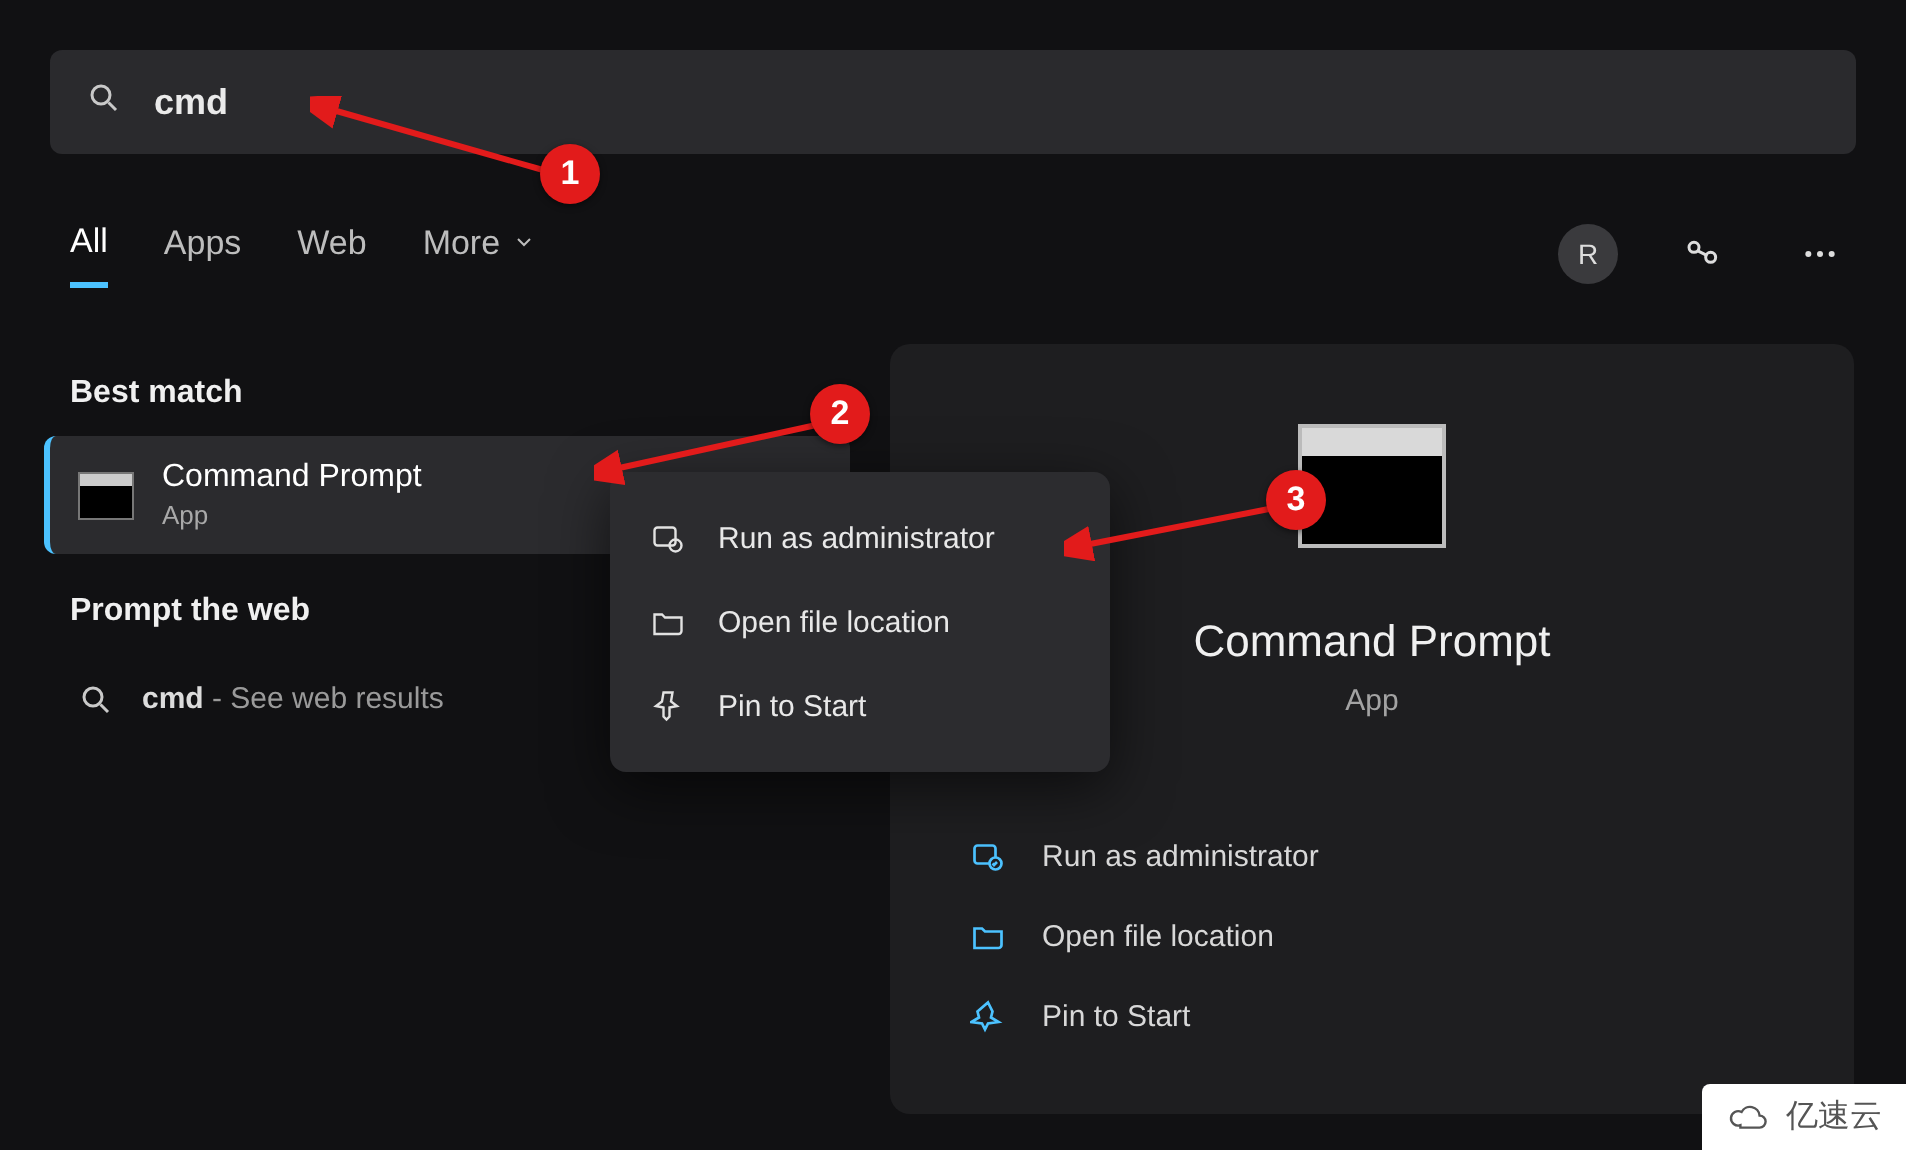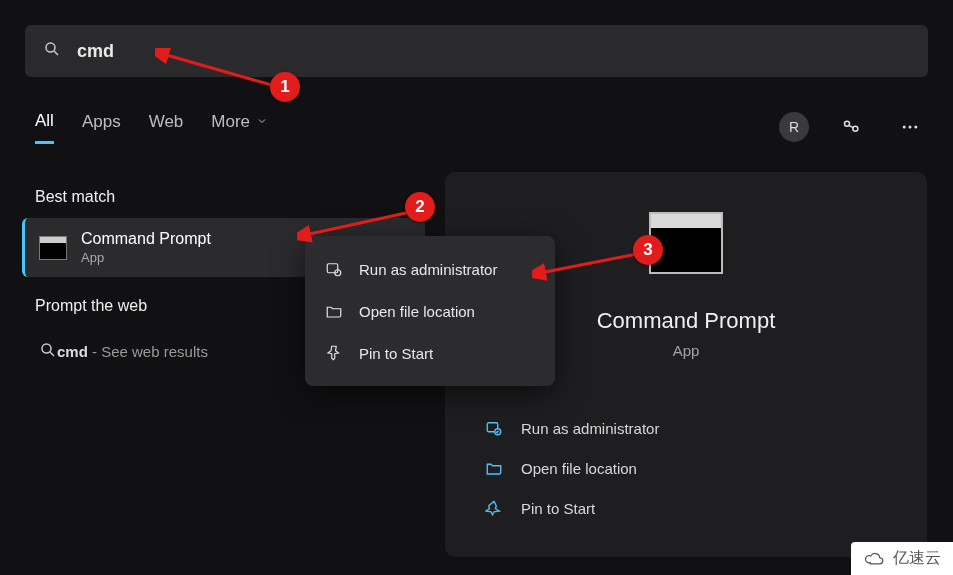--- a/index.html
+++ b/index.html
@@ -51,21 +51,21 @@
   .icon-btn {
     width: 30px; height: 30px; border-radius: 6px;
     display: flex; align-items: center; justify-content: center;
     color: #ddd; cursor: pointer;
   }
 
   
   .left-col {
     position: absolute; left: 25px; top: 168px; width: 400px;
   }
-  .section-title { font-size: 16px; font-weight: 400; color: #f0f0f0; padding: 20px 10px 12px; }
+  .section-title { font-size: 16px; font-weight: 700; color: #f0f0f0; padding: 20px 10px 12px; }
   .result-item {
     display: flex; align-items: center; gap: 14px;
     padding: 12px 14px; border-radius: 6px;
     background: #2b2b2e;
     border-left: 3px solid #4cc2ff;
     margin-left: -3px;
   }
   .result-item .app-icon {
     width: 28px; height: 24px;
     background: linear-gradient(#000, #000);
@@ -73,21 +73,21 @@
     position: relative;
   }
   .result-item .app-icon::before {
     content: ""; position: absolute; left:0; top:0; width:100%; height:6px;
     background: #ccc;
   }
   .result-item .txt .t { font-size: 16px; color: #fff; }
   .result-item .txt .s { font-size: 13px; color: #a9a9a9; margin-top:2px; }
 
   .web-item {
-    display: flex; align-items: center; 
+    display: flex; gap: 14px;
     padding: 14px 14px; color: #dcdcdc; font-size: 15px;
   }
   .web-item .q { font-weight: 600; }
   .web-item .rest { color: #9a9a9a; }
 
   
   .preview {
     position: absolute; left: 445px; top: 172px;
     width: 482px; height: 385px;
     background: #1e1e20;

